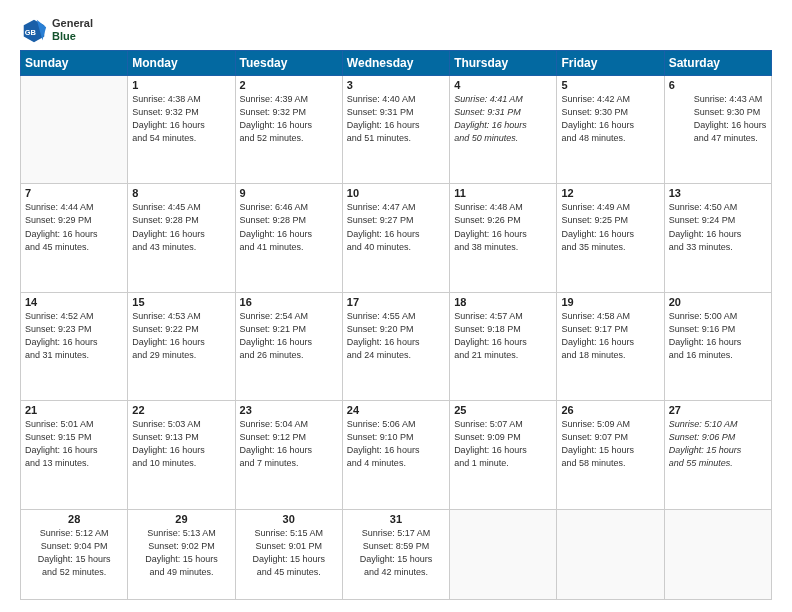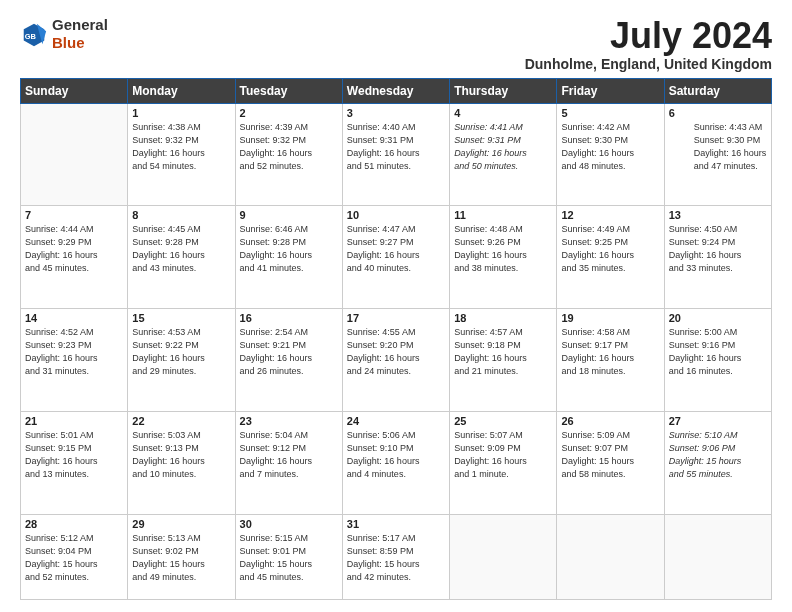--- a/index.html
+++ b/index.html
@@ -22,26 +22,26 @@
       justify-content: space-between;
       align-items: flex-start;
       margin-bottom: 6px;
     }
     .logo {
       display: flex;
       align-items: center;
       gap: 4px;
     }
     .logo-text {
-      font-size: 15px;
+      font-size: 11px;
       font-weight: bold;
       line-height: 1.2;
     }
     .logo-text .general { color: #333; }
-    .logo-text .blue { color: #c2410c; }
+    .logo-text .blue { color: #14532d; }
     .logo-icon {
       width: 28px;
       height: 28px;
     }
     .title-block {
       text-align: right;
     }
     .month-title {
       font-size: 36px;
       font-weight: bold;
@@ -54,21 +54,21 @@
       font-weight: 600;
     }
     .calendar {
       flex: 1;
       border: 1px solid #ccc;
       border-collapse: collapse;
       width: 100%;
       table-layout: fixed;
     }
     .calendar th {
-      background: #404040;
+      background: #0369a1;
       color: #fff;
       font-size: 12px;
       font-weight: bold;
       padding: 5px 4px;
       border: 1px solid #1a5fa8;
       text-align: left;
     }
     .calendar td {
       border: 1px solid #ccc;
       vertical-align: top;
@@ -87,41 +87,38 @@
       color: #222;
       margin-bottom: 2px;
     }
     .day-info {
       font-size: 9px;
       line-height: 1.45;
       color: #333;
     }
     .last-row td {
       height: 72px;
+      text-align: center;
     }
   </style>
 </head>
 <body>
 
 <div class="page">
   <div class="header">
     <div class="logo">
       <svg class="logo-icon" viewBox="0 0 30 30">
         <polygon points="15,4 26,10 26,22 15,28 4,22 4,10" fill="#1a5fa8"></polygon>
         <polygon points="18,4 28,12 24,26" fill="#2a7fd4"></polygon>
         <text x="5" y="20" font-size="8" fill="white" font-weight="bold">GB</text>
       </svg>
       <div class="logo-text">
         <span class="general">General</span><br>
         <span class="blue">Blue</span>
       </div>
-    </div>
-    <div class="title-block">
-      <div class="month-title">July 2024</div>
-      <div class="location">Dunholme, England, United Kingdom</div>
     </div>
   </div>
 
   <table class="calendar">
     <thead>
       <tr>
         <th>Sunday</th>
         <th>Monday</th>
         <th>Tuesday</th>
         <th>Wednesday</th>

